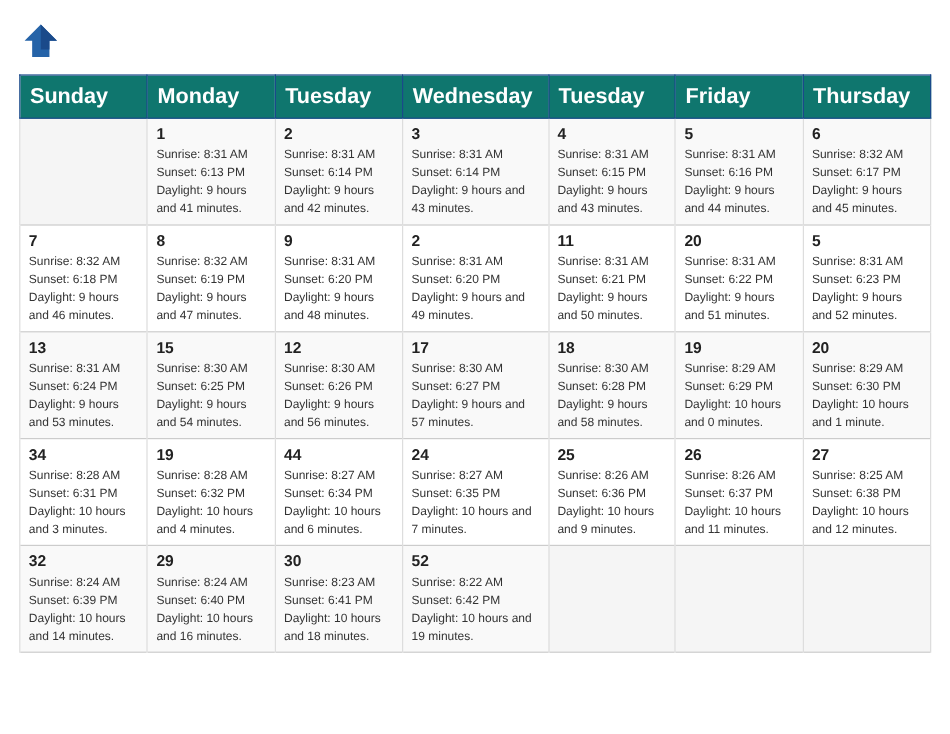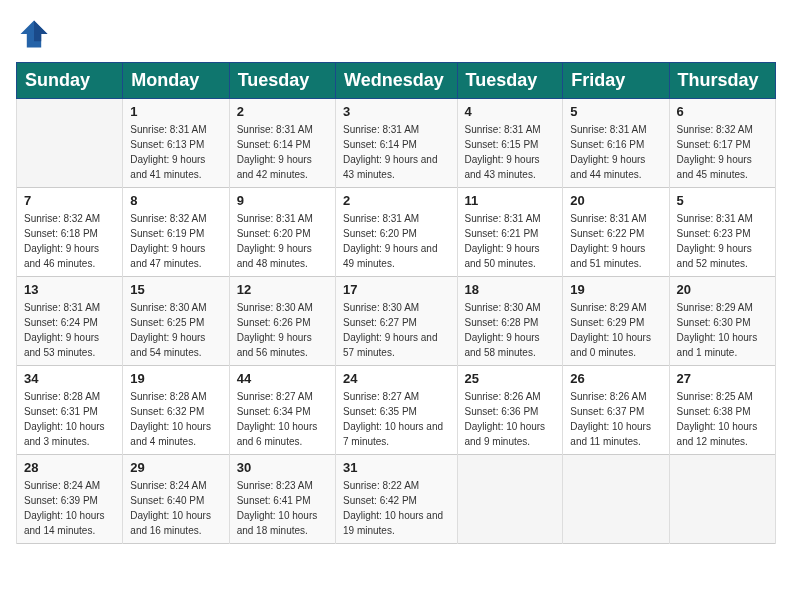--- a/index.html
+++ b/index.html
@@ -242,33 +242,33 @@
           <span class="day-num">26</span>
           <div class="day-info">Sunrise: 8:26 AM<br>Sunset: 6:37 PM<br>Daylight: 10 hours and 11 minutes.</div>
         </td>
         <td>
           <span class="day-num">27</span>
           <div class="day-info">Sunrise: 8:25 AM<br>Sunset: 6:38 PM<br>Daylight: 10 hours and 12 minutes.</div>
         </td>
       </tr>
       <tr>
         <td>
-          <span class="day-num">28</span>
+          <span class="day-num">32</span>
           <div class="day-info">Sunrise: 8:24 AM<br>Sunset: 6:39 PM<br>Daylight: 10 hours and 14 minutes.</div>
         </td>
         <td>
           <span class="day-num">29</span>
           <div class="day-info">Sunrise: 8:24 AM<br>Sunset: 6:40 PM<br>Daylight: 10 hours and 16 minutes.</div>
         </td>
         <td>
           <span class="day-num">30</span>
           <div class="day-info">Sunrise: 8:23 AM<br>Sunset: 6:41 PM<br>Daylight: 10 hours and 18 minutes.</div>
         </td>
         <td>
-          <span class="day-num">31</span>
+          <span class="day-num">52</span>
           <div class="day-info">Sunrise: 8:22 AM<br>Sunset: 6:42 PM<br>Daylight: 10 hours and 19 minutes.</div>
         </td>
         <td class="empty-cell"></td>
         <td class="empty-cell"></td>
         <td class="empty-cell"></td>
       </tr>
     </tbody>
 </table>
 
 </body></html>

